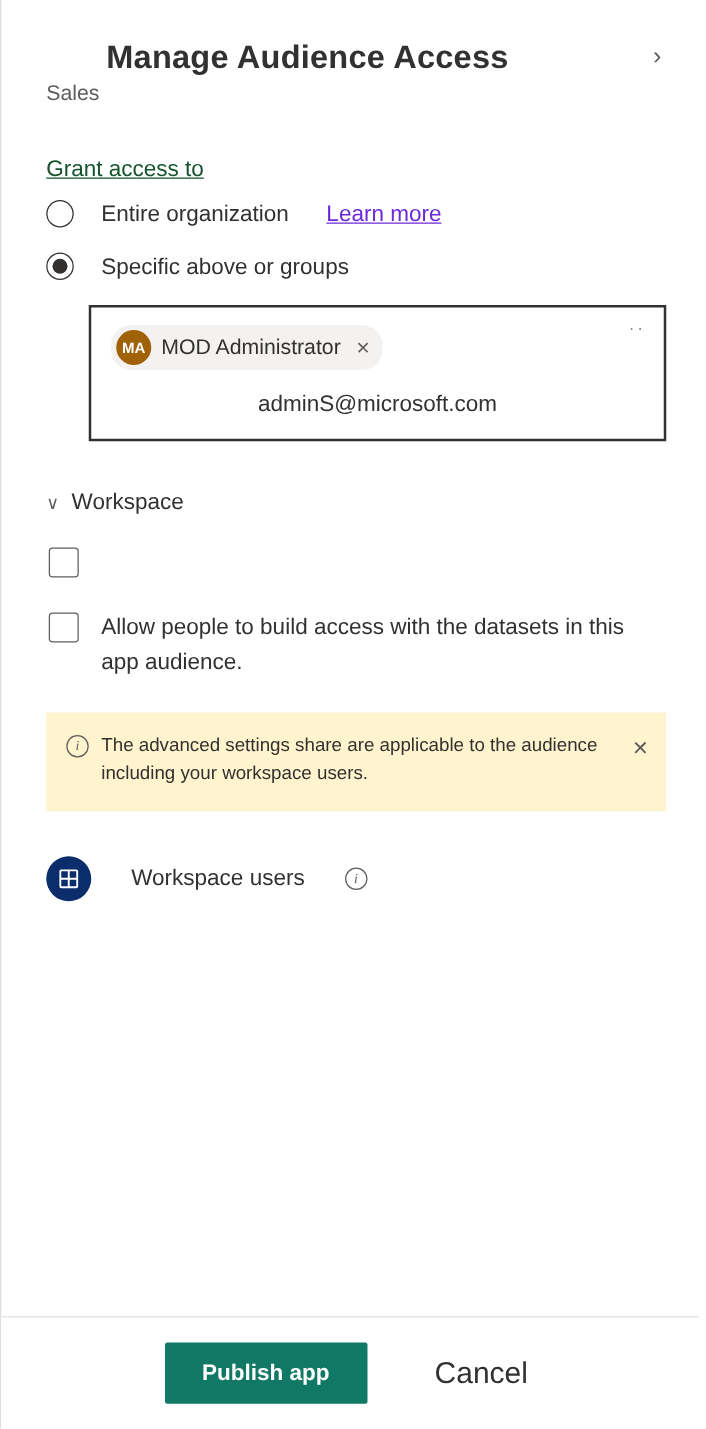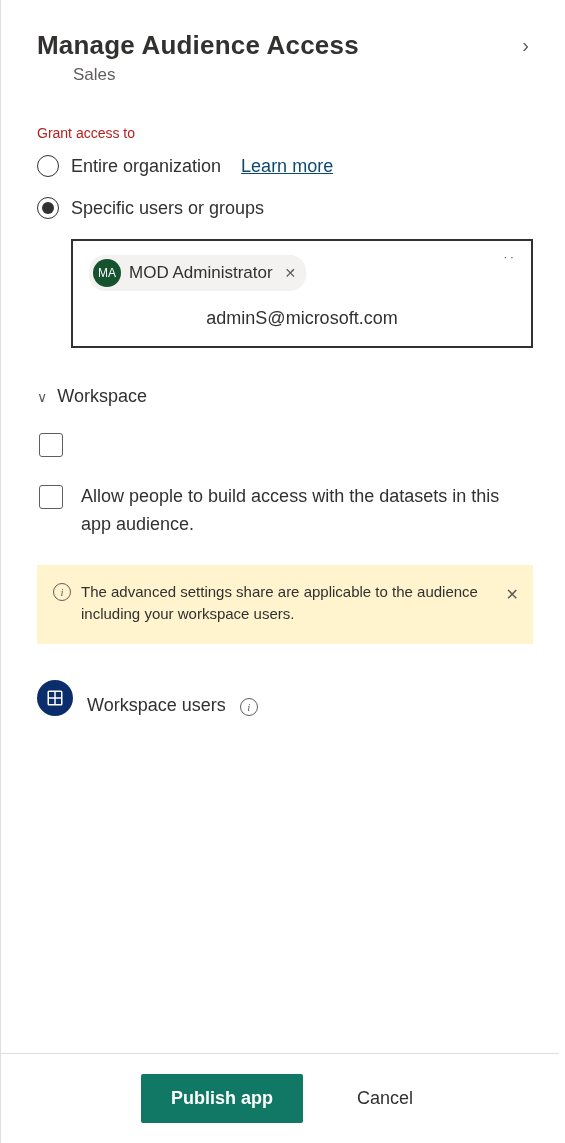--- a/index.html
+++ b/index.html
@@ -16,66 +16,67 @@
     border-left: 1px solid #e1dfdd;
     height: 100%;
     padding: 30px 32px 0 36px;
     position: relative;
   }
   .header-row {
     display: flex;
     align-items: center;
     justify-content: space-between;
     margin-bottom: 4px;
+    margin-left: 48px;
   }
   .title {
     font-size: 26px;
     font-weight: 600;
     color: #323130;
     letter-spacing: 0.2px;
   }
   .chevron-right {
     font-size: 20px;
     color: #605e5c;
     cursor: pointer;
     padding: 4px;
   }
   .subtitle {
     font-size: 17px;
     color: #605e5c;
     margin-bottom: 40px;
-    margin-left: 36px;
   }
   .section-label {
-    font-size: 14px;
-    color: #b91c1c;
+    font-size: 18px;
+    color: #14532d;
     margin-bottom: 14px;
+    text-decoration: underline;
   }
   .radio-row {
     display: flex;
     align-items: center;
-    gap: 12px;
+    gap: 22px;
     margin-bottom: 20px;
     font-size: 18px;
   }
   .radio-outer {
     width: 22px; height: 22px;
     border: 1.5px solid #323130;
     border-radius: 50%;
     display: flex; align-items: center; justify-content: center;
     flex-shrink: 0;
     cursor: pointer;
   }
   .radio-inner {
     width: 12px; height: 12px;
     background: #323130;
     border-radius: 50%;
   }
   .learn-more {
-    color: #0c4a6e;
+    color: #6d28d9;
     text-decoration: underline;
     cursor: pointer;
     margin-left: 8px;
   }
   .people-picker {
     border: 2px solid #323130;
     margin-left: 34px;
     padding: 14px 16px 16px 16px;
     margin-bottom: 38px;
     position: relative;
@@ -87,24 +88,24 @@
     border-radius: 16px;
     padding: 4px 10px 4px 4px;
     gap: 8px;
     font-size: 17px;
     color: #323130;
     margin-bottom: 16px;
   }
   .avatar {
     width: 28px; height: 28px;
     border-radius: 50%;
-    background: #14532d;
+    background: #a16207;
     color: #fff;
     font-size: 12px;
-    font-weight: 400;
+    font-weight: 700;
     display: flex; align-items: center; justify-content: center;
     flex-shrink: 0;
   }
   .chip-remove {
     color: #605e5c;
     font-size: 14px;
     cursor: pointer;
     margin-left: 4px;
   }
   .picker-dots {
@@ -183,22 +184,22 @@
   }
   .banner-close {
     font-size: 16px;
     color: #605e5c;
     cursor: pointer;
     flex-shrink: 0;
     margin-top: 2px;
   }
   .workspace-row {
     display: flex;
-    align-items: flex-end;
-    gap: 14px;
+    align-items: center;
+    gap: 32px;
     font-size: 18px;
     color: #323130;
     margin-top: 18px;
   }
   .ws-icon {
     width: 36px; height: 36px;
     background: #0c2d6b;
     border-radius: 50%;
     display: flex; align-items: center; justify-content: center;
     flex-shrink: 0;
@@ -233,21 +234,21 @@
     font-size: 18px;
     font-weight: 600;
     padding: 14px 30px;
     cursor: pointer;
     border-radius: 2px;
   }
   .btn-secondary {
     background: none;
     border: none;
     color: #323130;
-    font-size: 18px;
+    font-size: 24px;
     cursor: pointer;
   }
 </style>
 </head>
 <body>
 
 <div class="panel">
 
   <div class="header-row">
     <div class="title">Manage Audience Access</div>
@@ -260,21 +261,21 @@
   <div class="radio-row">
     <div class="radio-outer"></div>
     <span>Entire organization</span>
     <span class="learn-more">Learn more</span>
   </div>
 
   <div class="radio-row">
     <div class="radio-outer">
       <div class="radio-inner"></div>
     </div>
-    <span>Specific users or groups</span>
+    <span>Specific above or groups</span>
   </div>
 
   <div class="people-picker">
     <span class="picker-dots">⁠˙˙</span>
     <div class="chip">
       <div class="avatar">MA</div>
       <span>MOD Administrator</span>
       <span class="chip-remove">✕</span>
     </div>
     <input class="picker-input" type="text" value="adminS@microsoft.com" style="">

